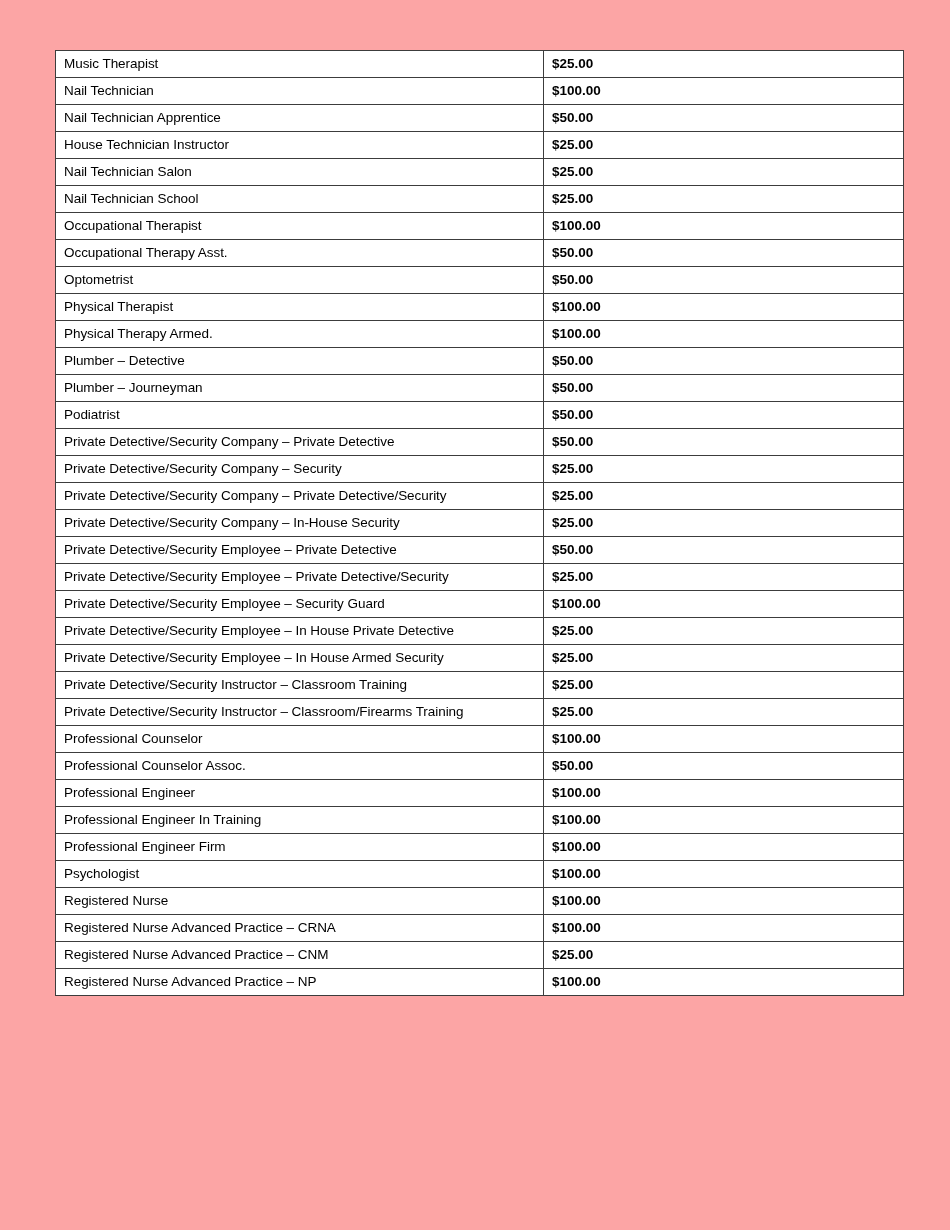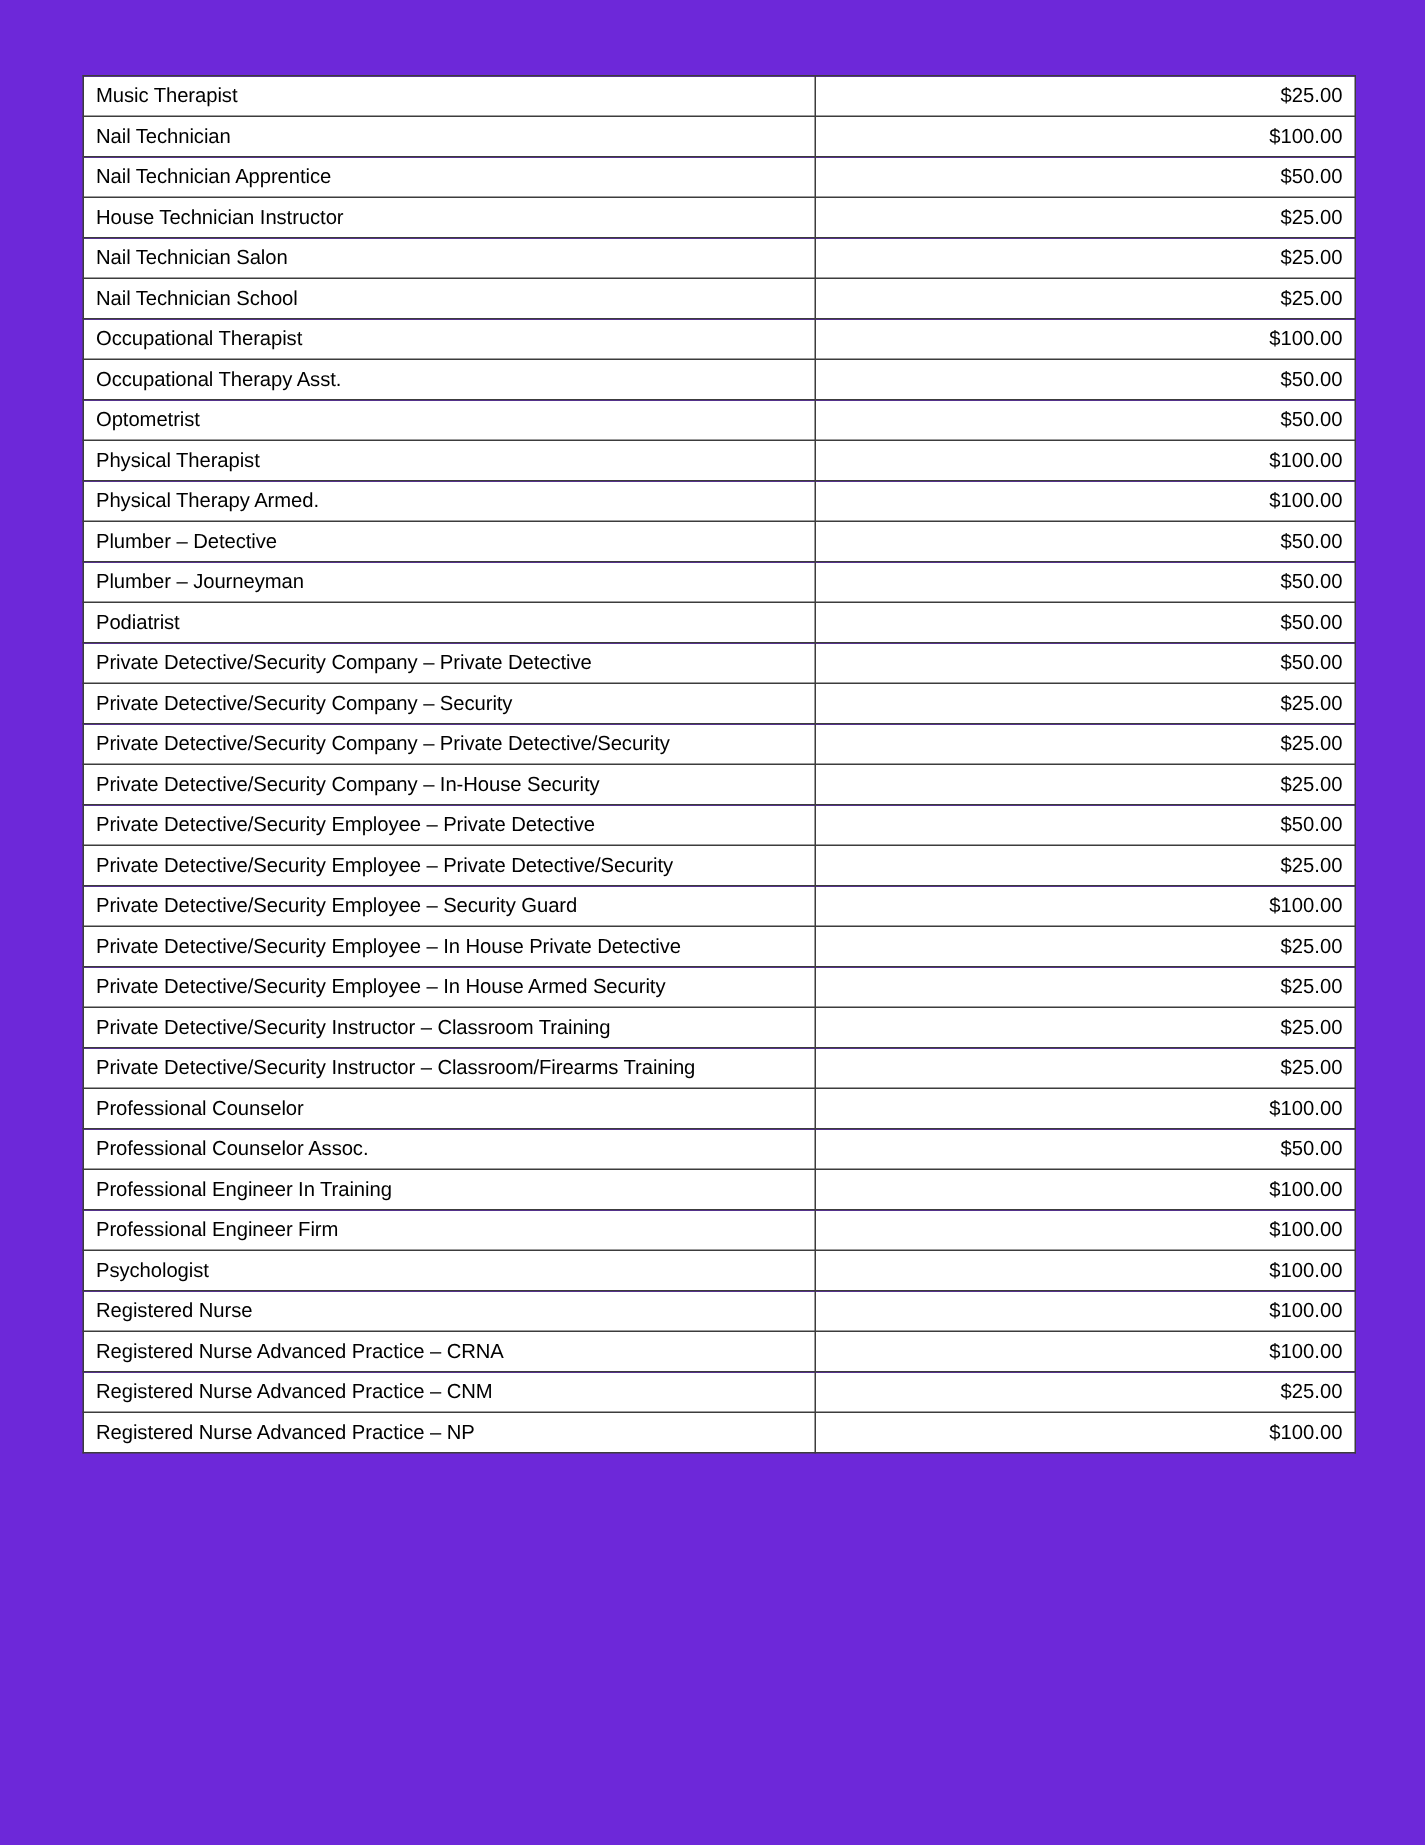--- a/index.html
+++ b/index.html
@@ -11,21 +11,21 @@
     width: 950px;
     height: 1230px;
     font-family: "Liberation Sans", sans-serif;
     color: #000000;
     -webkit-font-smoothing: antialiased;
   }
   .page {
     position: relative;
     width: 950px;
     height: 1230px;
-    background: #6d28d9;
+    background: #fca5a5;
     box-sizing: border-box;
     padding-left: 23px;
   }
   .fee-table-wrap {
     position: absolute;
     left: 55px;
     top: 50px;
     width: 848px;
   }
   table.fee-table {
@@ -47,22 +47,23 @@
     overflow: hidden;
     box-sizing: border-box;
     background: #ffffff;
   }
   td.service-cell {
     text-align: left;
     padding-left: 7px;
     letter-spacing: -0.05px;
   }
   td.fee-cell {
-    text-align: right;
+    text-align: left;
     padding-right: 9px;
+    font-weight: bold;
   }
   
   table.fee-table {
     border: 1px solid #2a2a2a;
   }
 </style>
 </head>
 <body>
 
 <div class="page">
@@ -175,20 +176,24 @@
           </tr>
           <tr>
             <td class="service-cell">Professional Counselor</td>
             <td class="fee-cell">$100.00</td>
           </tr>
           <tr>
             <td class="service-cell">Professional Counselor Assoc.</td>
             <td class="fee-cell">$50.00</td>
           </tr>
           <tr>
+            <td class="service-cell">Professional Engineer</td>
+            <td class="fee-cell">$100.00</td>
+          </tr>
+          <tr>
             <td class="service-cell">Professional Engineer In Training</td>
             <td class="fee-cell">$100.00</td>
           </tr>
           <tr>
             <td class="service-cell">Professional Engineer Firm</td>
             <td class="fee-cell">$100.00</td>
           </tr>
           <tr>
             <td class="service-cell">Psychologist</td>
             <td class="fee-cell">$100.00</td>

